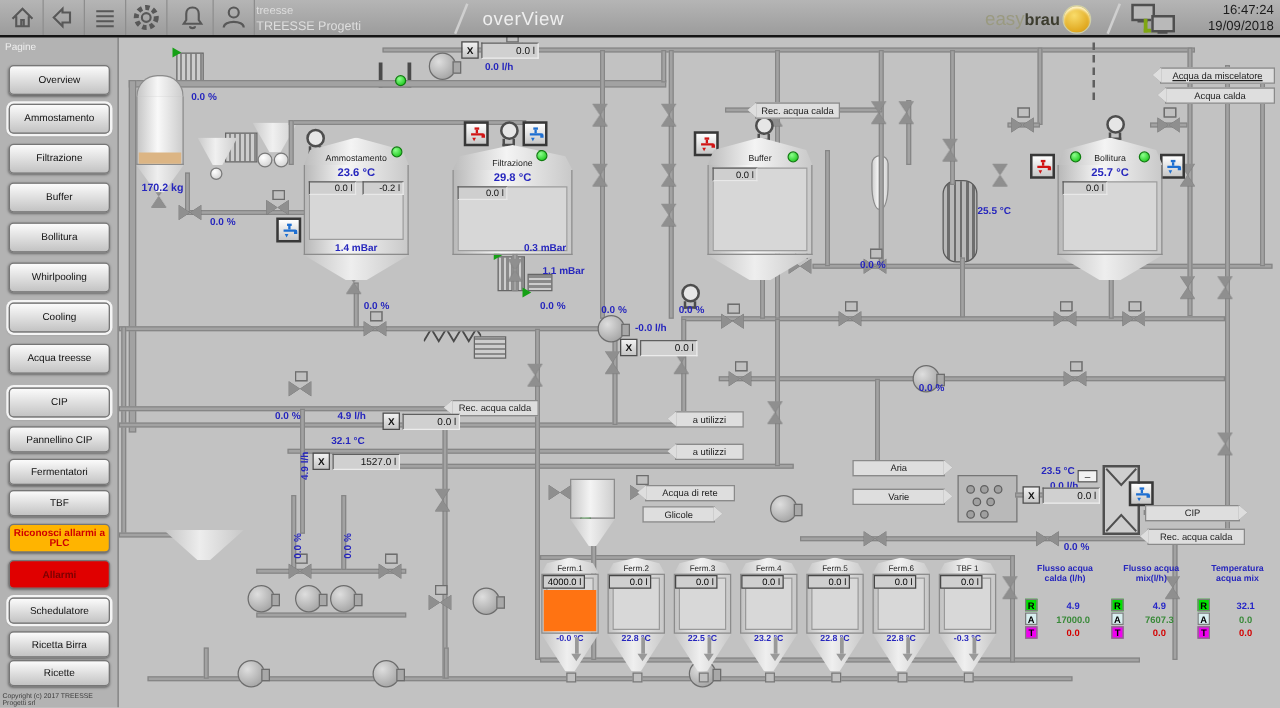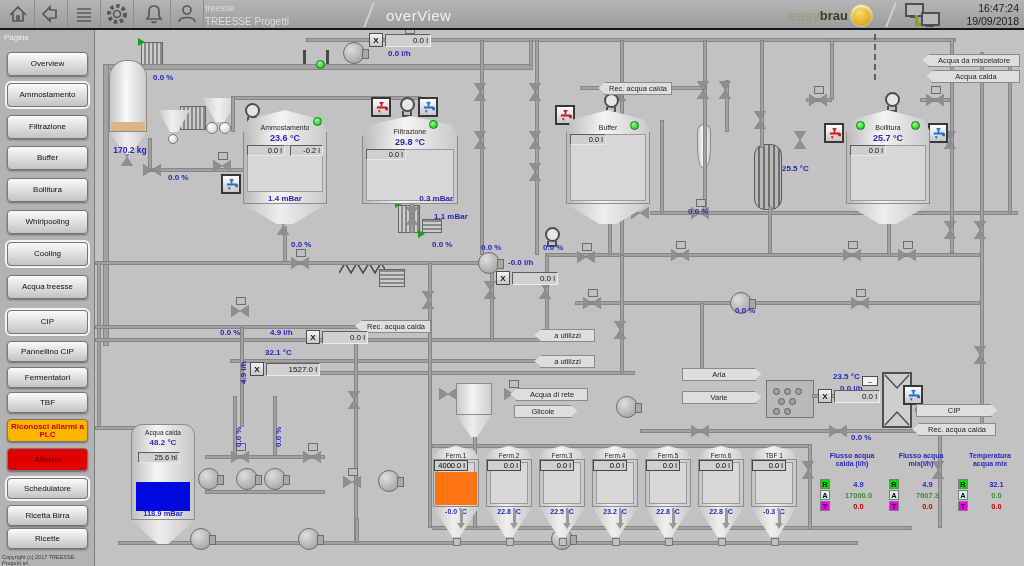--- a/index.html
+++ b/index.html
@@ -233,27 +233,20 @@
     <div class="dot" style="left:65px;top:11px"></div>
     <div class="tbody" style="height:72px">
       <div class="ttemp">25.7 °C</div>
       <div class="tdisp" style="left:3px;right:3px;top:13px;bottom:2px"></div>
       <div class="vbox" style="left:3px;top:13px;width:36px">0.0 l</div>
     </div>
     <div class="funnel"></div>
   </div>
 
   <div class="stank" style="left:131px;top:424px">
-    <div class="sbody">
-      <div class="sname">Acqua calda</div>
-      <div class="stemp">48.2 °C</div>
-      <div class="vbox" style="left:6px;top:27px;width:42px">25.6 hl</div>
-      <div class="sfill"></div>
-      <div class="spress">118.9 mBar</div>
-    </div>
     <div class="sfunnel"></div>
   </div>
 
   <div class="capsule" style="left:754px;top:144px;width:28px;height:66px"></div>
   <div class="slimcap" style="left:697px;top:124px;width:14px;height:44px"></div>
   <div class="platehx" style="left:882px;top:372px;width:30px;height:56px">
     <svg width="26" height="52" style="position:absolute;left:0;top:0">
         <path d="M1 1 L13 14 L25 1 M1 51 L13 38 L25 51" stroke="#4f4f4f" stroke-width="1.5" fill="none"></path>
       </svg>
   </div>
@@ -576,21 +569,21 @@
           <rect x="6" y="3" width="2" height="3"></rect>
           <path d="M2 6 h10 a2 2 0 0 1 2 2 v2 h-3 V8 H2 z"></path>
           <path d="M3 10 l1.6 3 1.6 -3 z"></path>
         </g>
       </svg>
     </div>
     <div class="gtri" style="left: 138px; top: 38px;"></div>
     <div class="gtri" style="left: 395px; top: 200px;"></div>
     <div class="gtri" style="left: 418px; top: 230px;"></div>
     <div class="gtri" style="left: 277px; top: 216px;"></div>
-    <div class="banner left" style="left: 928px; top: 54px; width: 92px;">Acqua da miscelatore</div>
+    <div class="banner left" style="left: 928px; top: 54px; width: 92px; text-decoration: underline;">Acqua da miscelatore</div>
     <div class="banner left" style="left: 932px; top: 70px; width: 88px;">Acqua calda</div>
     <div class="banner left" style="left: 604px; top: 82px; width: 68px;">Rec. acqua calda</div>
     <div class="banner left" style="left: 361px; top: 320px; width: 70px;">Rec. acqua calda</div>
     <div class="banner left" style="left: 540px; top: 329px; width: 55px;">a utilizzi</div>
     <div class="banner left" style="left: 540px; top: 355px; width: 55px;">a utilizzi</div>
     <div class="banner left" style="left: 516px; top: 388px; width: 72px;">Acqua di rete</div>
     <div class="banner right" style="left: 514px; top: 405px; width: 58px;">Glicole</div>
     <div class="banner right" style="left: 682px; top: 368px; width: 74px;">Aria</div>
     <div class="banner right" style="left: 682px; top: 391px; width: 74px;">Varie</div>
     <div class="banner right" style="left: 916px; top: 404px; width: 76px;">CIP</div>

